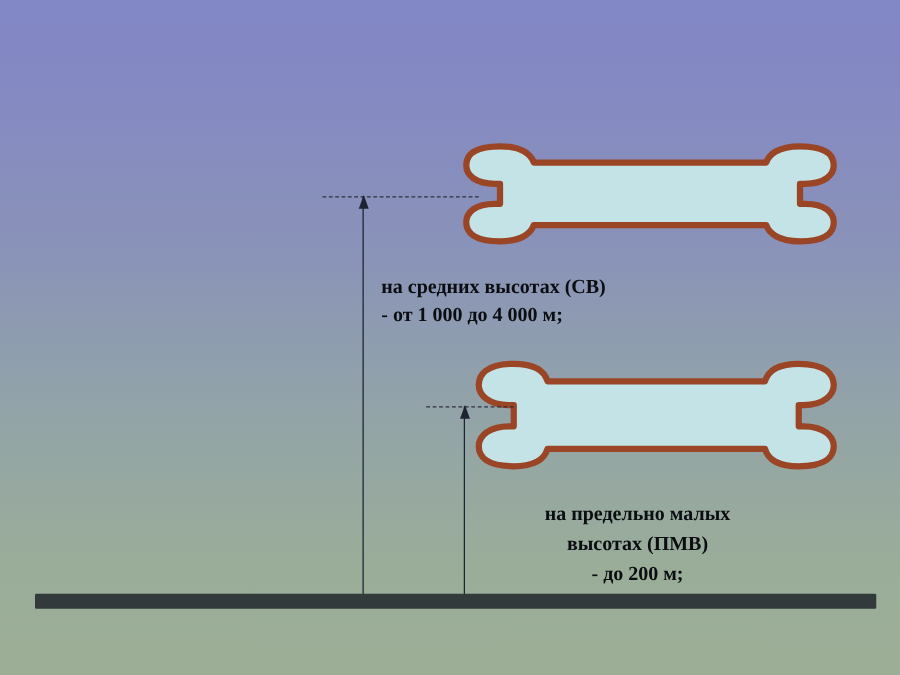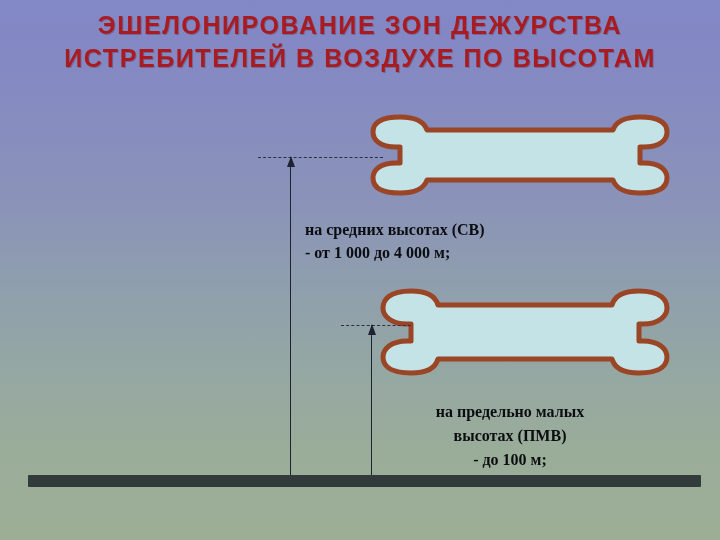--- a/index.html
+++ b/index.html
@@ -108,22 +108,20 @@
     font-size: 16px;
     line-height: 24px;
     text-align: center;
   }
 </style>
 </head>
 <body>
 
 <div id="slide">
 
-  <div id="title">ЭШЕЛОНИРОВАНИЕ ЗОН ДЕЖУРСТВА
-ИСТРЕБИТЕЛЕЙ В ВОЗДУХЕ ПО ВЫСОТАМ</div>
 
   <div class="zone" style="left:370px; top:112px;">
     <svg width="300" height="86" viewBox="0 0 300 86">
       <path d="M 30 5
                C 8 5, 3 13, 3 20
                C 3 28, 10 35, 26 35
                L 30 35
                L 30 51
                L 26 51
                C 10 51, 3 58, 3 66
@@ -176,17 +174,17 @@
                C 56 12, 49 5, 31 5
                Z" fill="#c3e3e6" stroke="#9a4525" stroke-width="5" stroke-linejoin="round"></path>
     </svg>
   </div>
 
   <div class="leader" style="left:341px; top:325px; width:70px;"></div>
   <div class="arrow" style="left:371px; top:325px; height:154px;"></div>
 
   <div class="caption" id="caption-pmv">на предельно малых
 высотах (ПМВ)
-- до 100 м;</div>
+- до 200 м;</div>
 
   <div id="ground" style="left:28px; top:475px; width:673px; height:12px;"></div>
 
 </div>
 
 </body></html>

